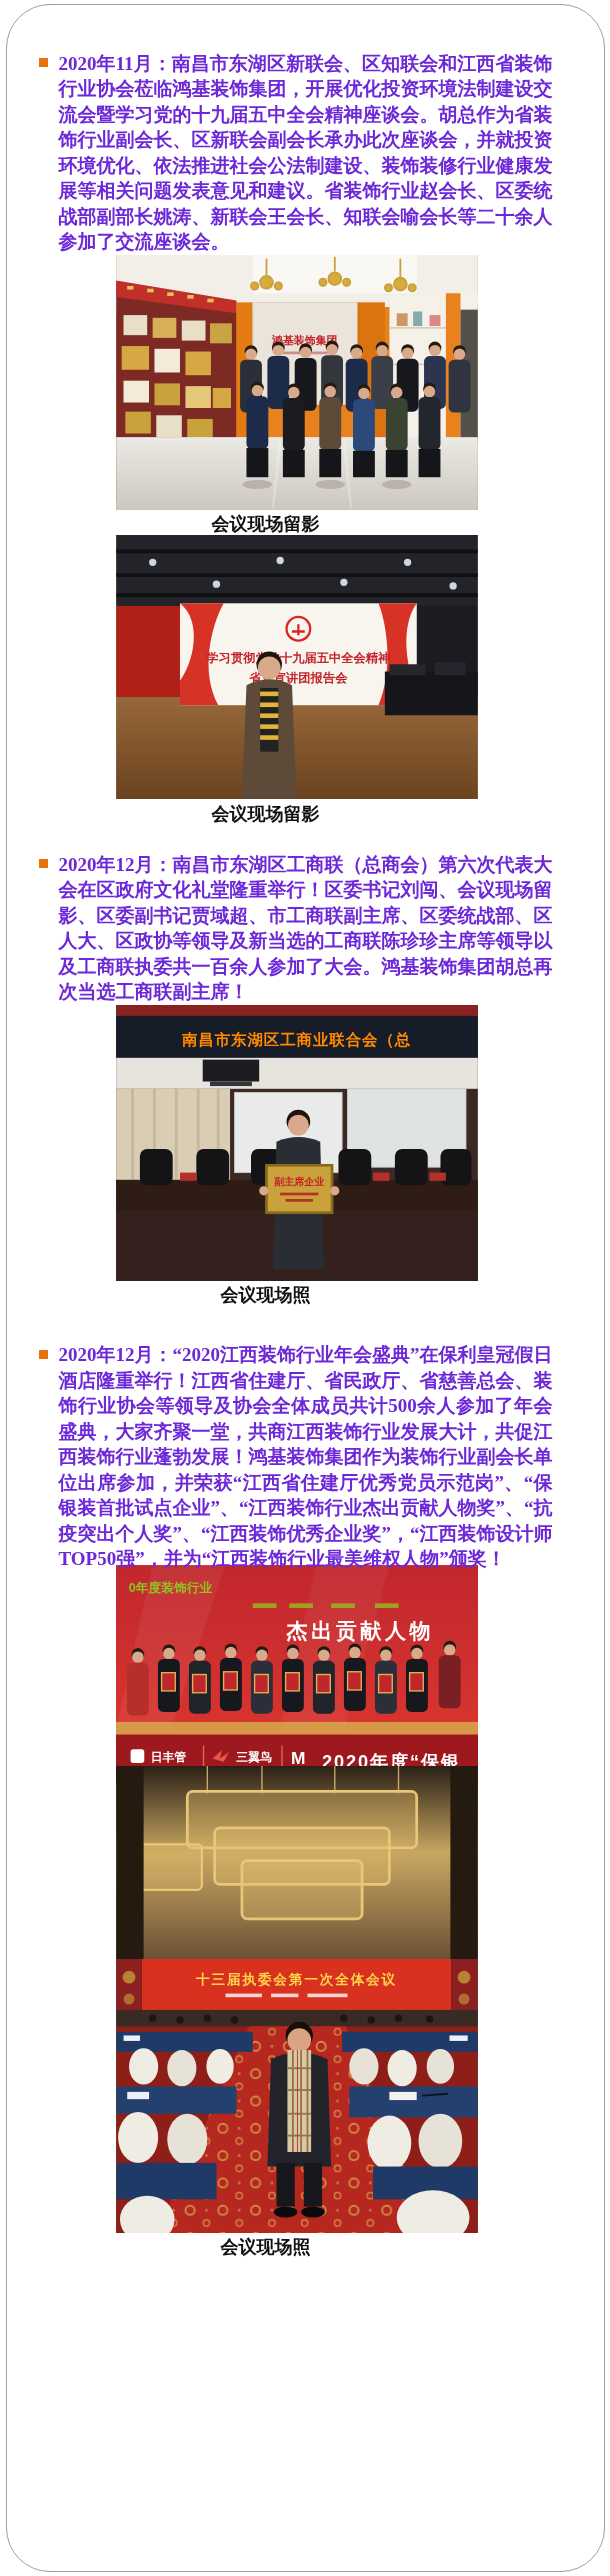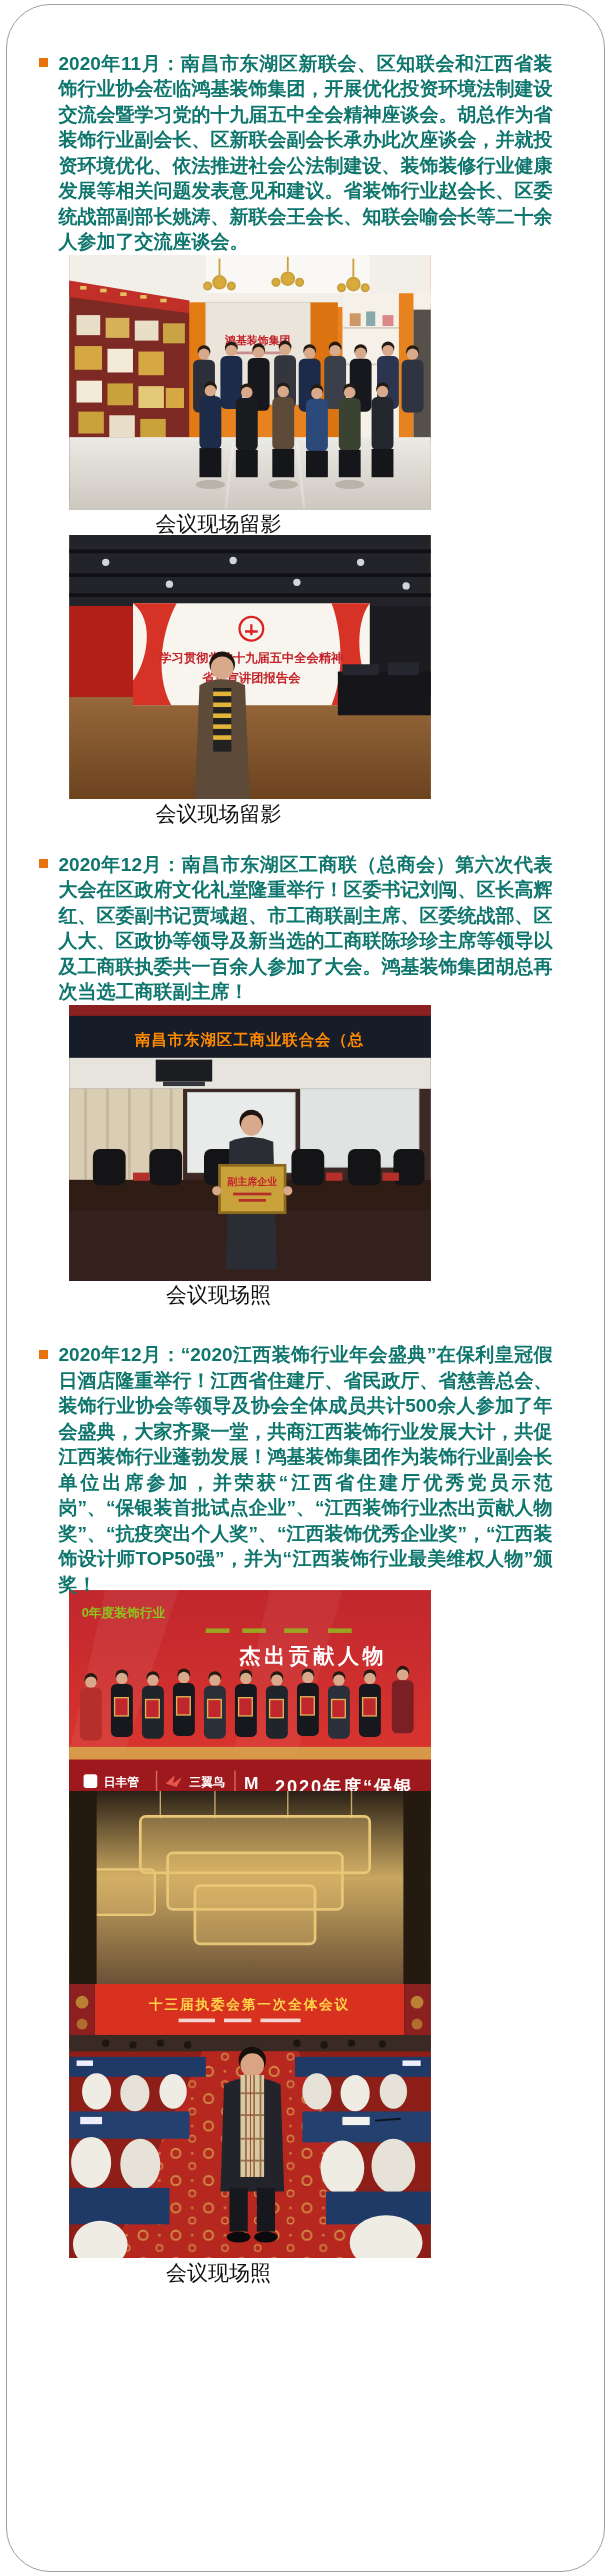--- a/index.html
+++ b/index.html
@@ -1,24 +1,24 @@
 <!DOCTYPE html>
 <html style="font-size:14.6px"><head>
 <meta charset="utf-8">
 <style>
   html,body{margin:0;padding:0;background:#ffffff;}
   body{width:610px;height:2576px;position:relative;font-family:"Liberation Sans","DejaVu Sans",sans-serif;}
   .card{position:absolute;left:5.5px;top:3.6px;right:5.5px;bottom:3.6px;background:#ffffff;
         border:0.9px solid #9f9f9f;border-radius:44px;overflow:hidden;}
   .entry{position:relative;margin:8px 51px 0 52px;font-size:19px;line-height:25.5px;
-         font-weight:bold;color:#0f766e;text-align:justify;letter-spacing:0;}
+         font-weight:bold;color:#6d28d9;text-align:justify;letter-spacing:0;font-family:Liberation Serif, serif;}
   .bullet{position:absolute;left:-20px;top:7.3px;width:9px;height:9px;background:#e8730c;}
-  .figure{width:300px;margin-left:62px;}
+  .figure{width:300px;margin-left:109px;}
   .figure .photo{display:block;background:#ddd;overflow:hidden;}
-  .figcaption{text-align:center;font-size:21px;font-weight:normal;color:#111;
+  .figcaption{text-align:center;font-size:18px;font-weight:bold;color:#111;
               line-height:22px;margin-top:3.6px;}
   .mt1{margin-top:46px}.mt2{margin-top:32px}.mt3{margin-top:27px}.mt4{margin-top:36px}.mt5{margin-top:34px}
   .fm1{margin-top:0px}.fm2{margin-top:0px}.fm3{margin-top:0px}.fm4{margin-top:-7.3px}.fm5{margin-top:-18px}
   svg text{font-family:"Liberation Sans","DejaVu Sans",sans-serif;}
 </style>
 </head>
 <body>
 
 <svg width="0" height="0" style="position:absolute" aria-hidden="true">
   <defs>
@@ -203,21 +203,21 @@
             <rect x="158" y="208" width="20" height="5"></rect>
             <rect x="158" y="220" width="20" height="5"></rect>
           </g>
       </g>
     </svg>
     <div class="figcaption">会议现场留影</div>
   </div>
 
   <div class="entry mt3">
     <span class="bullet"></span>
-    <span>2020年12月：南昌市东湖区工商联（总商会）第六次代表大会在区政府文化礼堂隆重举行！区委书记刘闯、区长高辉红、区委副书记贾域超、市工商联副主席、区委统战部、区人大、区政协等领导及新当选的工商联陈珍珍主席等领导以及工商联执委共一百余人参加了大会。鸿基装饰集团胡总再次当选工商联副主席！</span>
+    <span>2020年12月：南昌市东湖区工商联（总商会）第六次代表大会在区政府文化礼堂隆重举行！区委书记刘闯、会议现场留影、区委副书记贾域超、市工商联副主席、区委统战部、区人大、区政协等领导及新当选的工商联陈珍珍主席等领导以及工商联执委共一百余人参加了大会。鸿基装饰集团胡总再次当选工商联副主席！</span>
   </div>
   <div class="figure fm3">
     <svg class="photo" width="362" height="276" viewBox="0 0 397 303">
       <rect width="397" height="303" fill="#3c2824"></rect>
       <rect x="0" y="0" width="397" height="12" fill="#8a2020"></rect>
       <rect x="0" y="12" width="397" height="46" fill="#161c28"></rect>
       <text x="198" y="44" font-size="17" font-weight="bold" fill="#ff8a00" text-anchor="middle" letter-spacing="1">南昌市东湖区工商业联合会（总</text>
       <rect x="0" y="58" width="397" height="34" fill="#e7e4dd"></rect>
       <rect x="95" y="60" width="62" height="24" fill="#1b1d20"></rect>
         <rect x="103" y="84" width="46" height="5" fill="#33363b"></rect>

